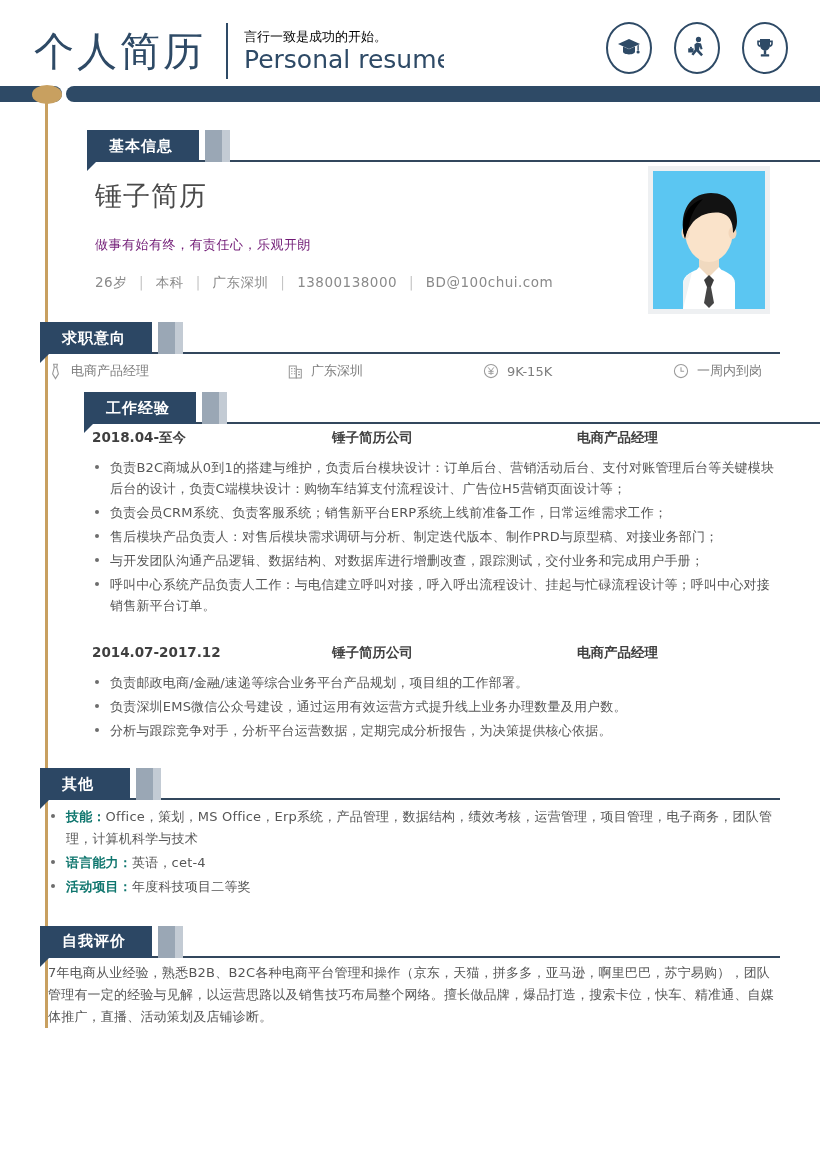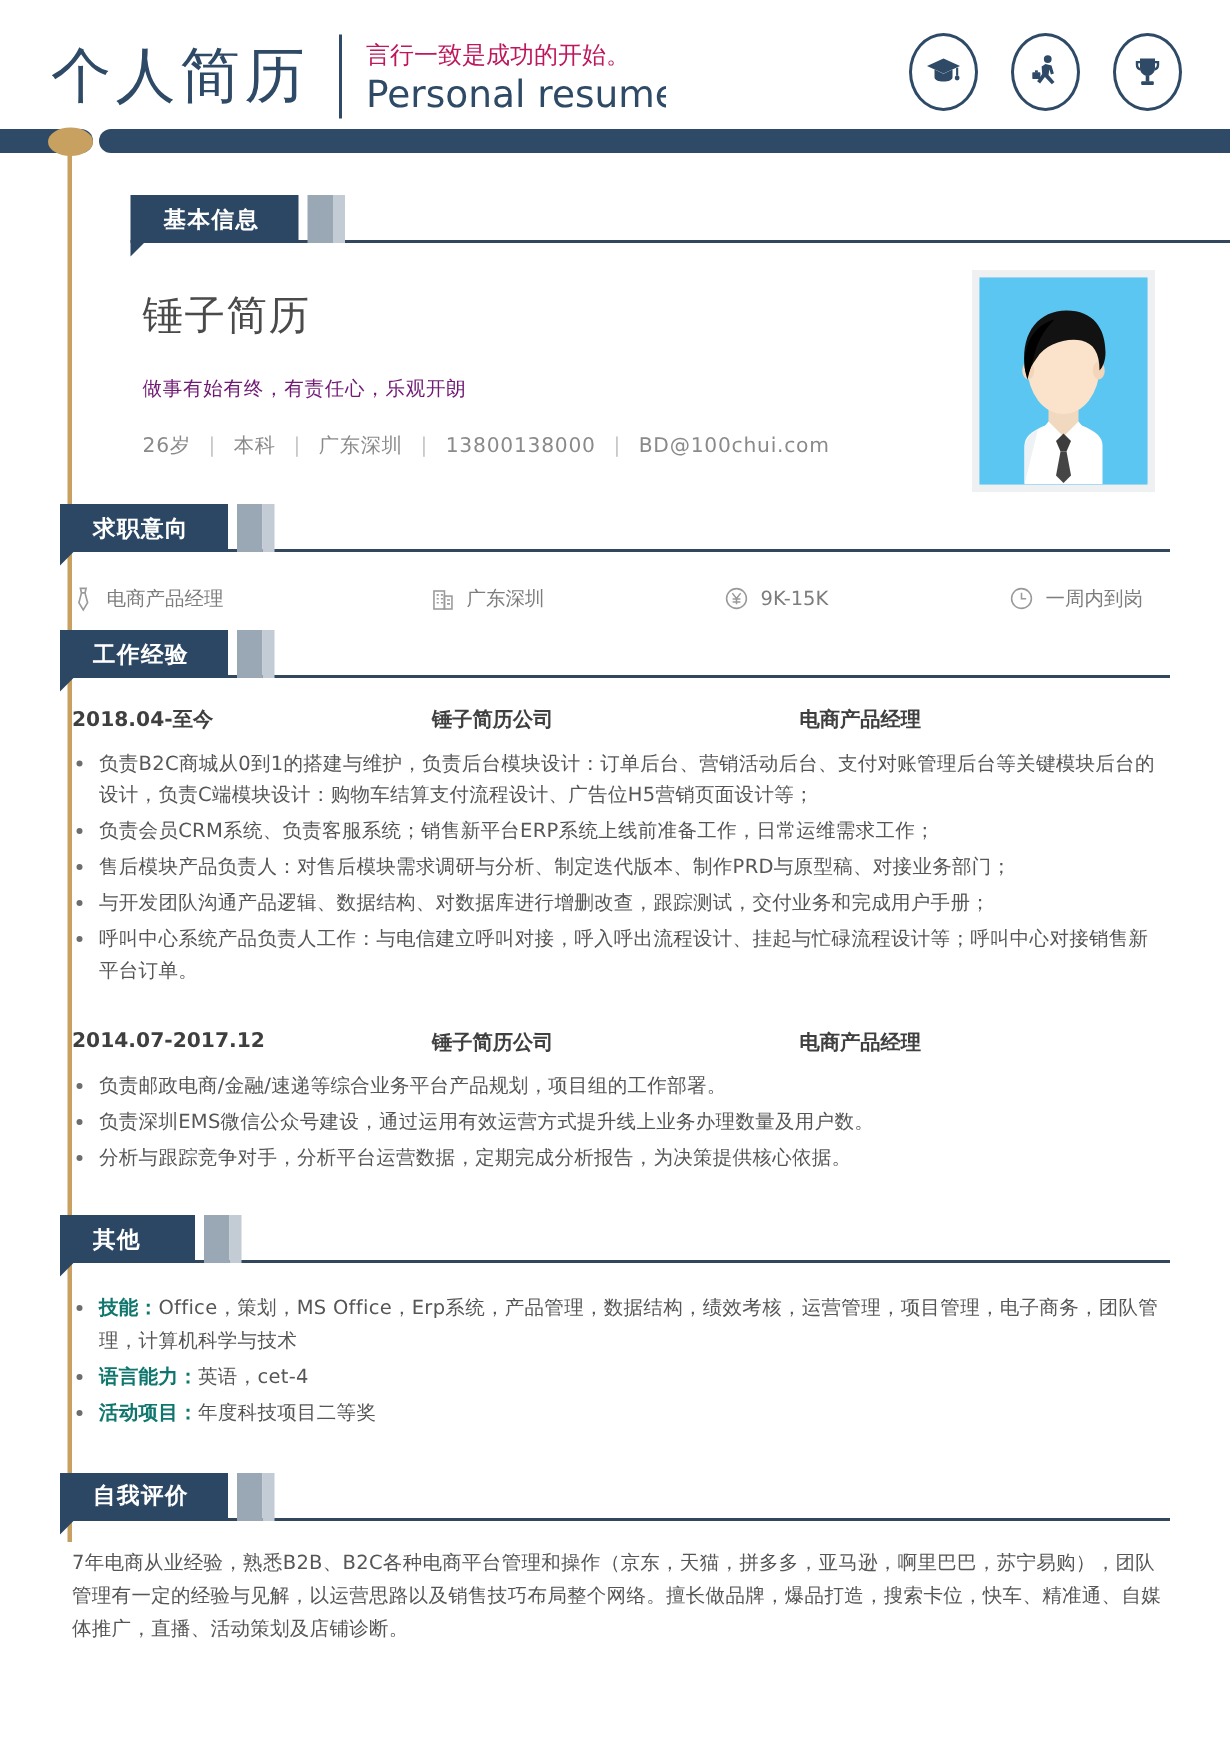--- a/index.html
+++ b/index.html
@@ -42,22 +42,22 @@
     margin-right: 16px;
   }
   .title-text-col {
     display: flex;
     flex-direction: column;
     justify-content: center;
     max-width: 200px;
     overflow: hidden;
   }
   .title-motto {
-    font-size: 16px;
-    color: #be185d;
+    font-size: 13px;
+    color: #000000;
     line-height: 1.5;
     white-space: nowrap;
   }
   .title-en {
     font-size: 25px;
     color: #2e4a66;
     line-height: 1.15;
     white-space: nowrap;
     letter-spacing: 0px;
   }
@@ -173,21 +173,20 @@
     position: absolute;
     left: 0;
     top: 30px;
     height: 2px;
     background: #32475d;
     width: 740px;
   }
 
   .sec-body {
     margin-left: 48px;
-    padding-top: 14px;
     padding-right: 42px;
   }
 
   
   .basic-wrap { display: flex; }
   .basic-left { flex: 1; padding-top: 16px; }
   .person-name {
     font-size: 27px;
     color: #4a4a4a;
     font-weight: normal;
@@ -450,21 +449,21 @@
             </svg>
           </span>
           <span>一周内到岗</span>
         </div>
 
       </div>
     </div>
   </div>
 
 
-  <div class="section" style="margin-top:6px;">
+  <div class="section" style="margin-top:6px;margin-left:44px;">
     <div class="sec-head">
       <div class="sec-rule"></div>
       <div class="sec-tab">
         <span class="sec-tab-label">工作经验</span>
       </div>
       <div class="sec-notch"></div>
       <div class="sec-block" style="left:118px;"></div>
       <div class="sec-block2" style="left:135px;"></div>
     </div>
 

